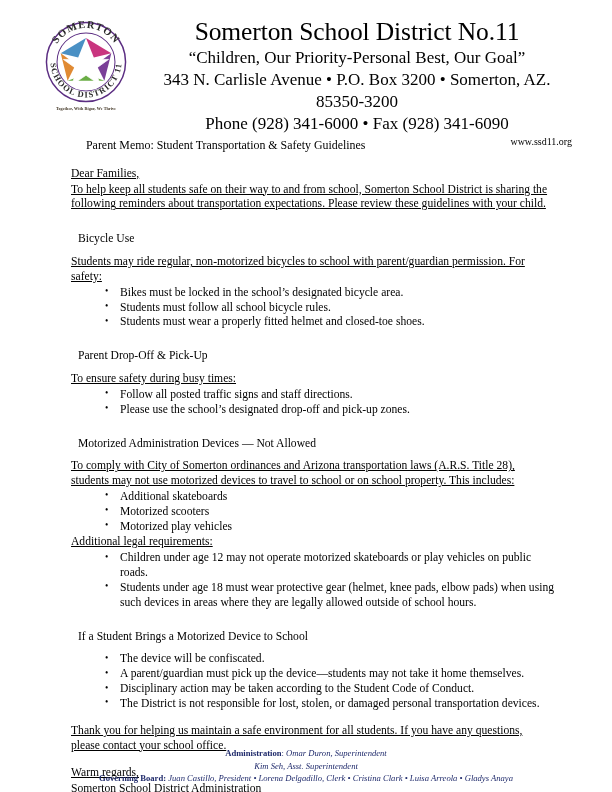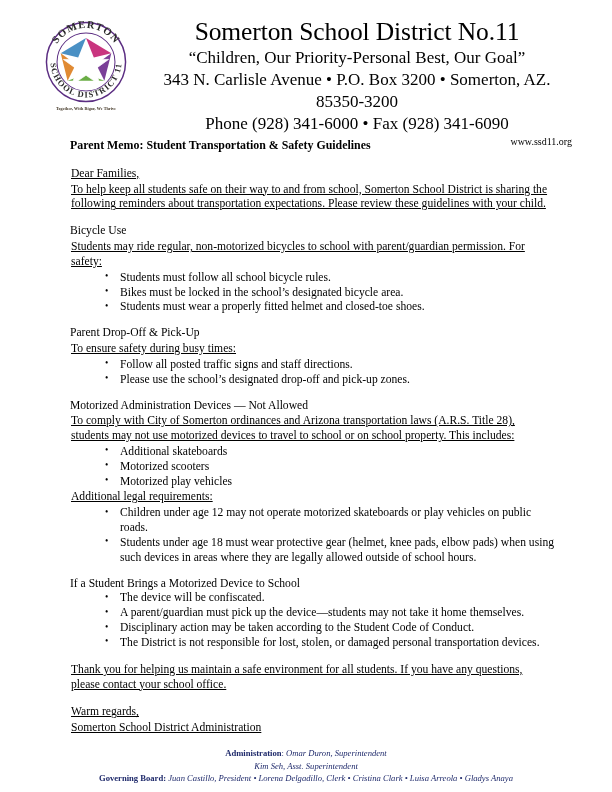--- a/index.html
+++ b/index.html
@@ -75,32 +75,32 @@
     text-align: right;
   }
 
   
   .body-area {
     padding: 0 58px 0 70px;
     font-size: 11.6px;
     line-height: 1.28;
   }
   .memo-title {
-    font-weight: bold;
+    font-weight: normal;
     font-size: 11.9px;
-    margin: 20px 0 0 0;
+    margin: 20px 0 0 16px;
   }
   .para {
     margin: 1px;
     white-space: pre-line;
     text-decoration: underline;
   }
   .gap-sm { height: 12.5px; }
   .gap-xs { height: 11px; }
-  .section-head { margin: 0; }
+  .section-head { margin: 8px; }
   ul.bullets {
     margin: 0;
     padding: 0 0 0 35px;
     list-style: none;
   }
   ul.bullets > li {
     position: relative;
     padding-left: 15px;
     margin: 0;
     line-height: 1.28;
@@ -179,22 +179,22 @@
     <div class="gap-sm"></div>
 
     <div class="para">Dear Families,</div>
     <div class="para">To help keep all students safe on their way to and from school, Somerton School District is sharing the following reminders about transportation expectations. Please review these guidelines with your child.</div>
 
     <div class="gap-xs"></div>
 
     <div class="section-head">Bicycle Use</div>
     <div class="para">Students may ride regular, non-motorized bicycles to school with parent/guardian permission. For safety:</div>
     <ul class="bullets">
+      <li>Bikes must be locked in the school’s designated bicycle area.</li>
       <li>Students must follow all school bicycle rules.</li>
-      <li>Bikes must be locked in the school’s designated bicycle area.</li>
       <li>Students must wear a properly fitted helmet and closed-toe shoes.</li>
     </ul>
 
     <div class="gap-xs"></div>
 
     <div class="section-head">Parent Drop-Off &amp; Pick-Up</div>
     <div class="para">To ensure safety during busy times:</div>
     <ul class="bullets">
       <li>Follow all posted traffic signs and staff directions.</li>
       <li>Please use the school’s designated drop-off and pick-up zones.</li>

